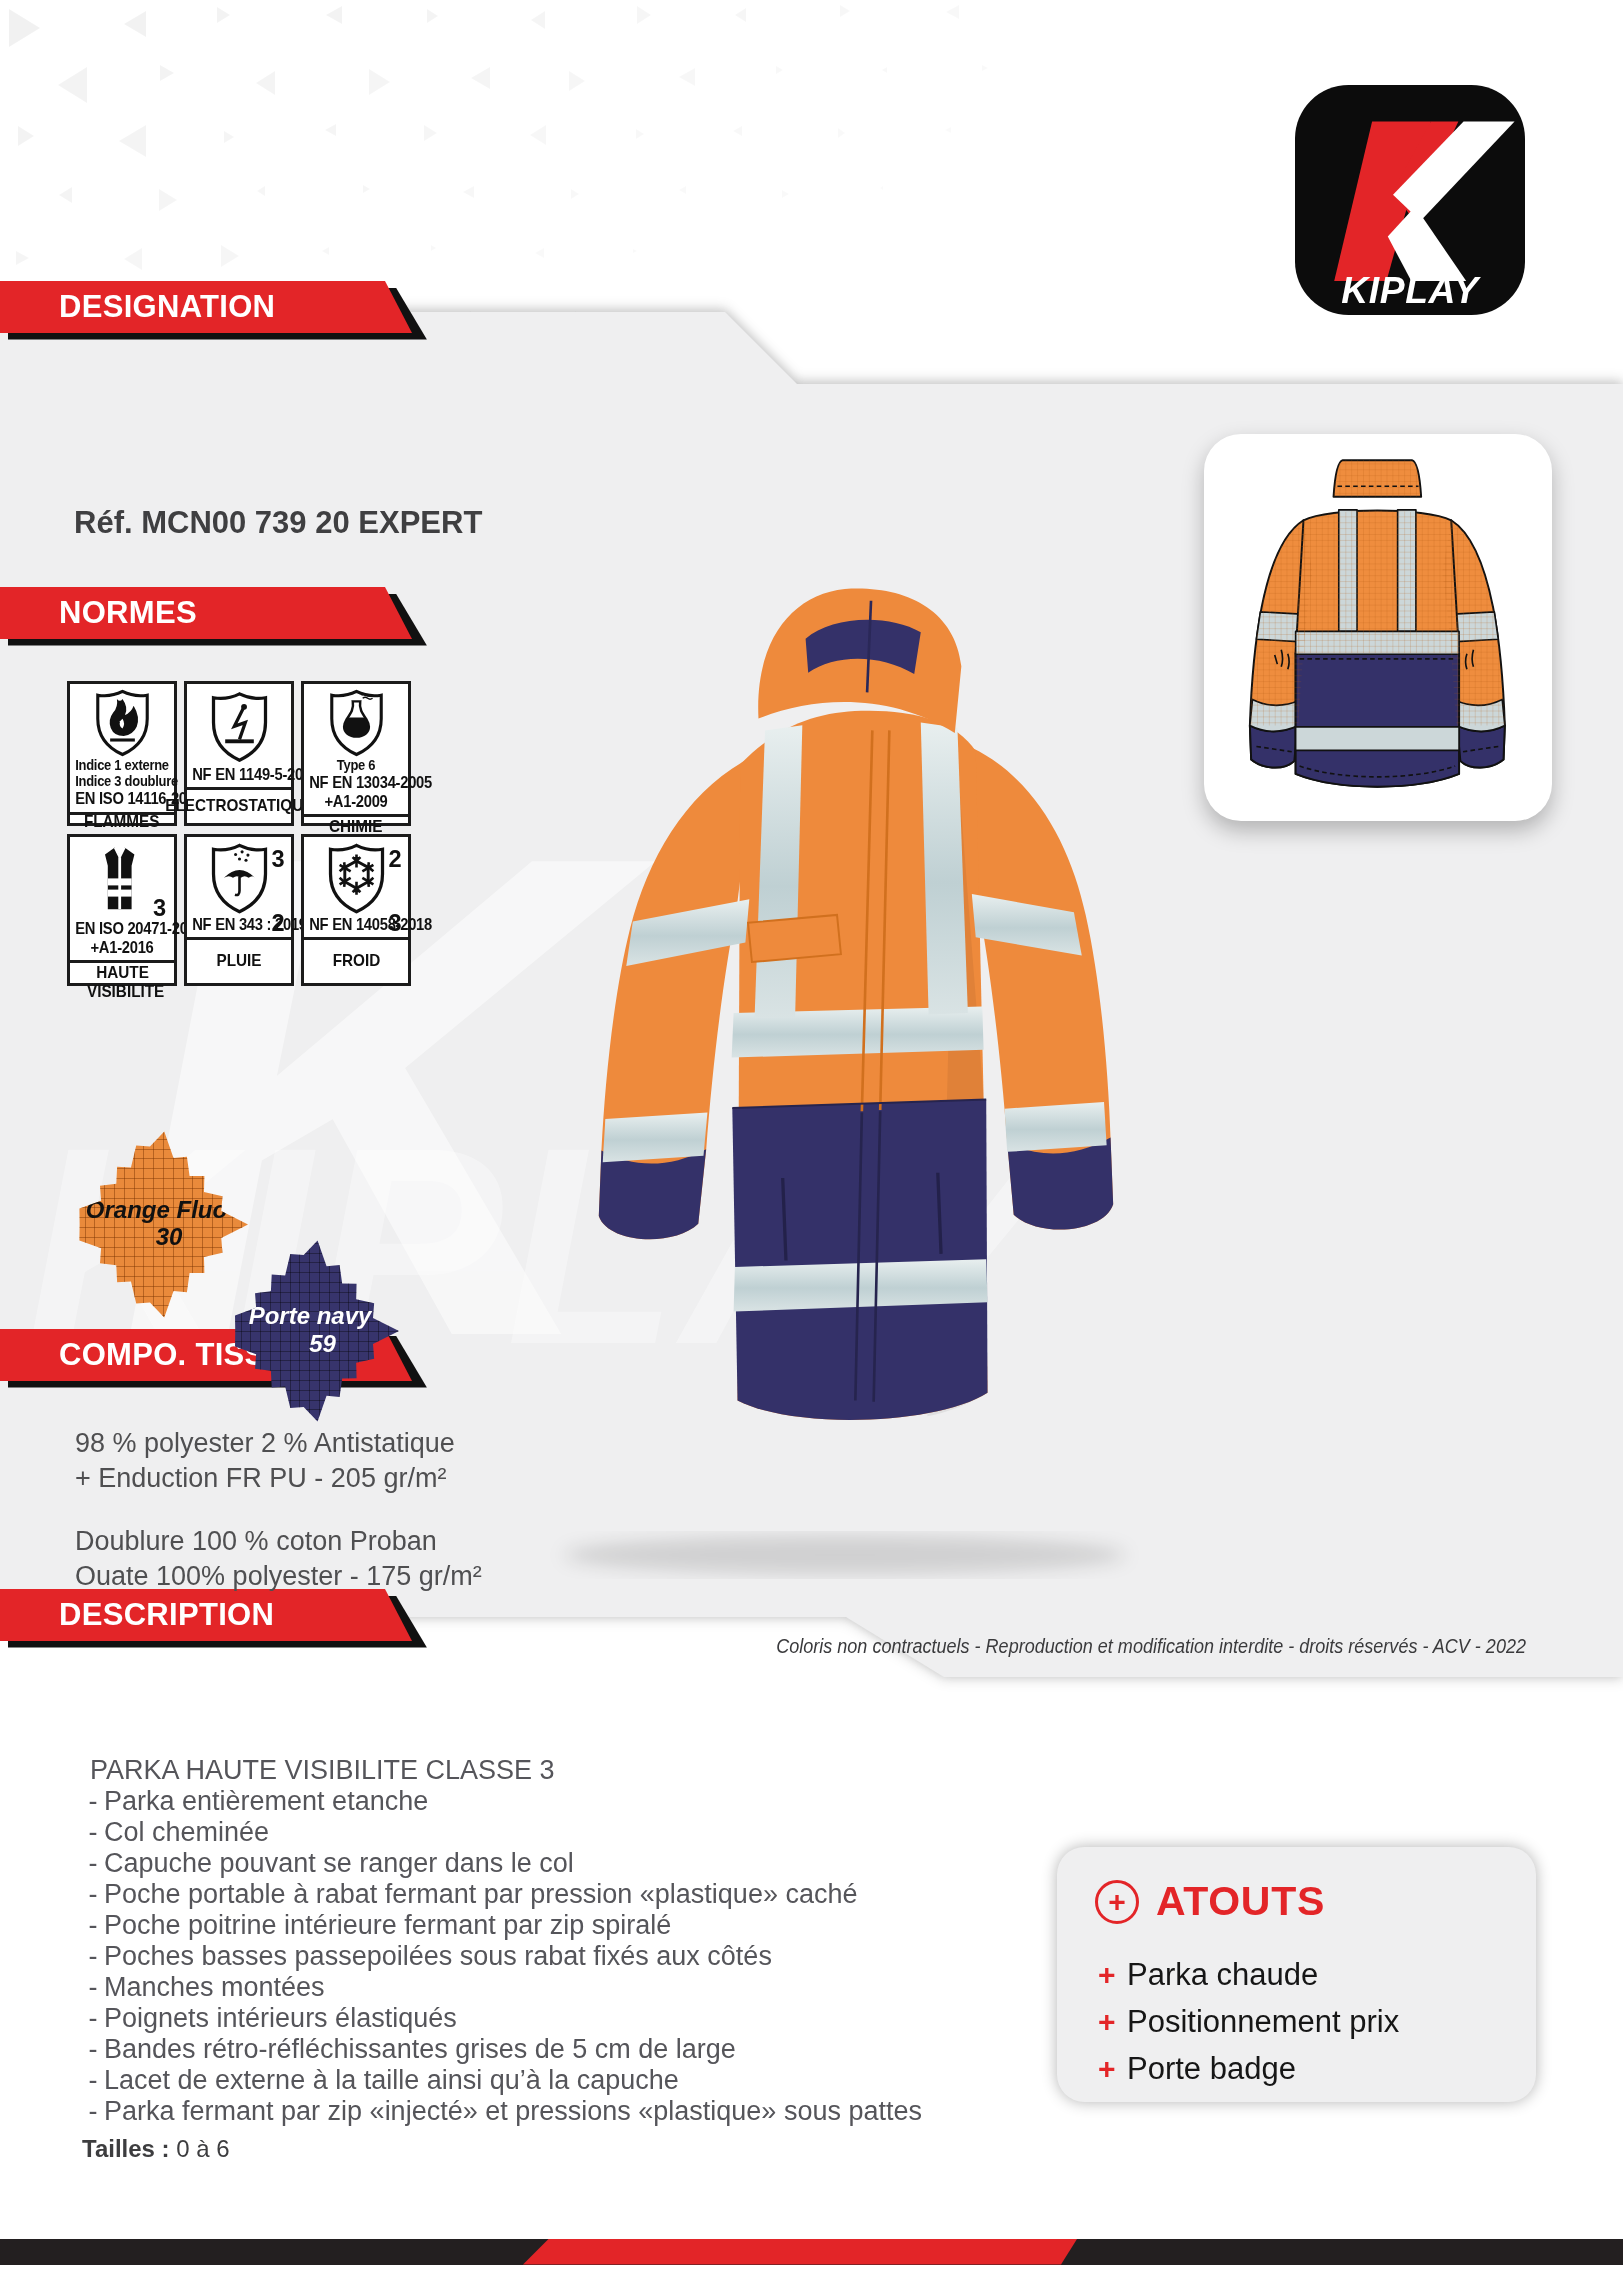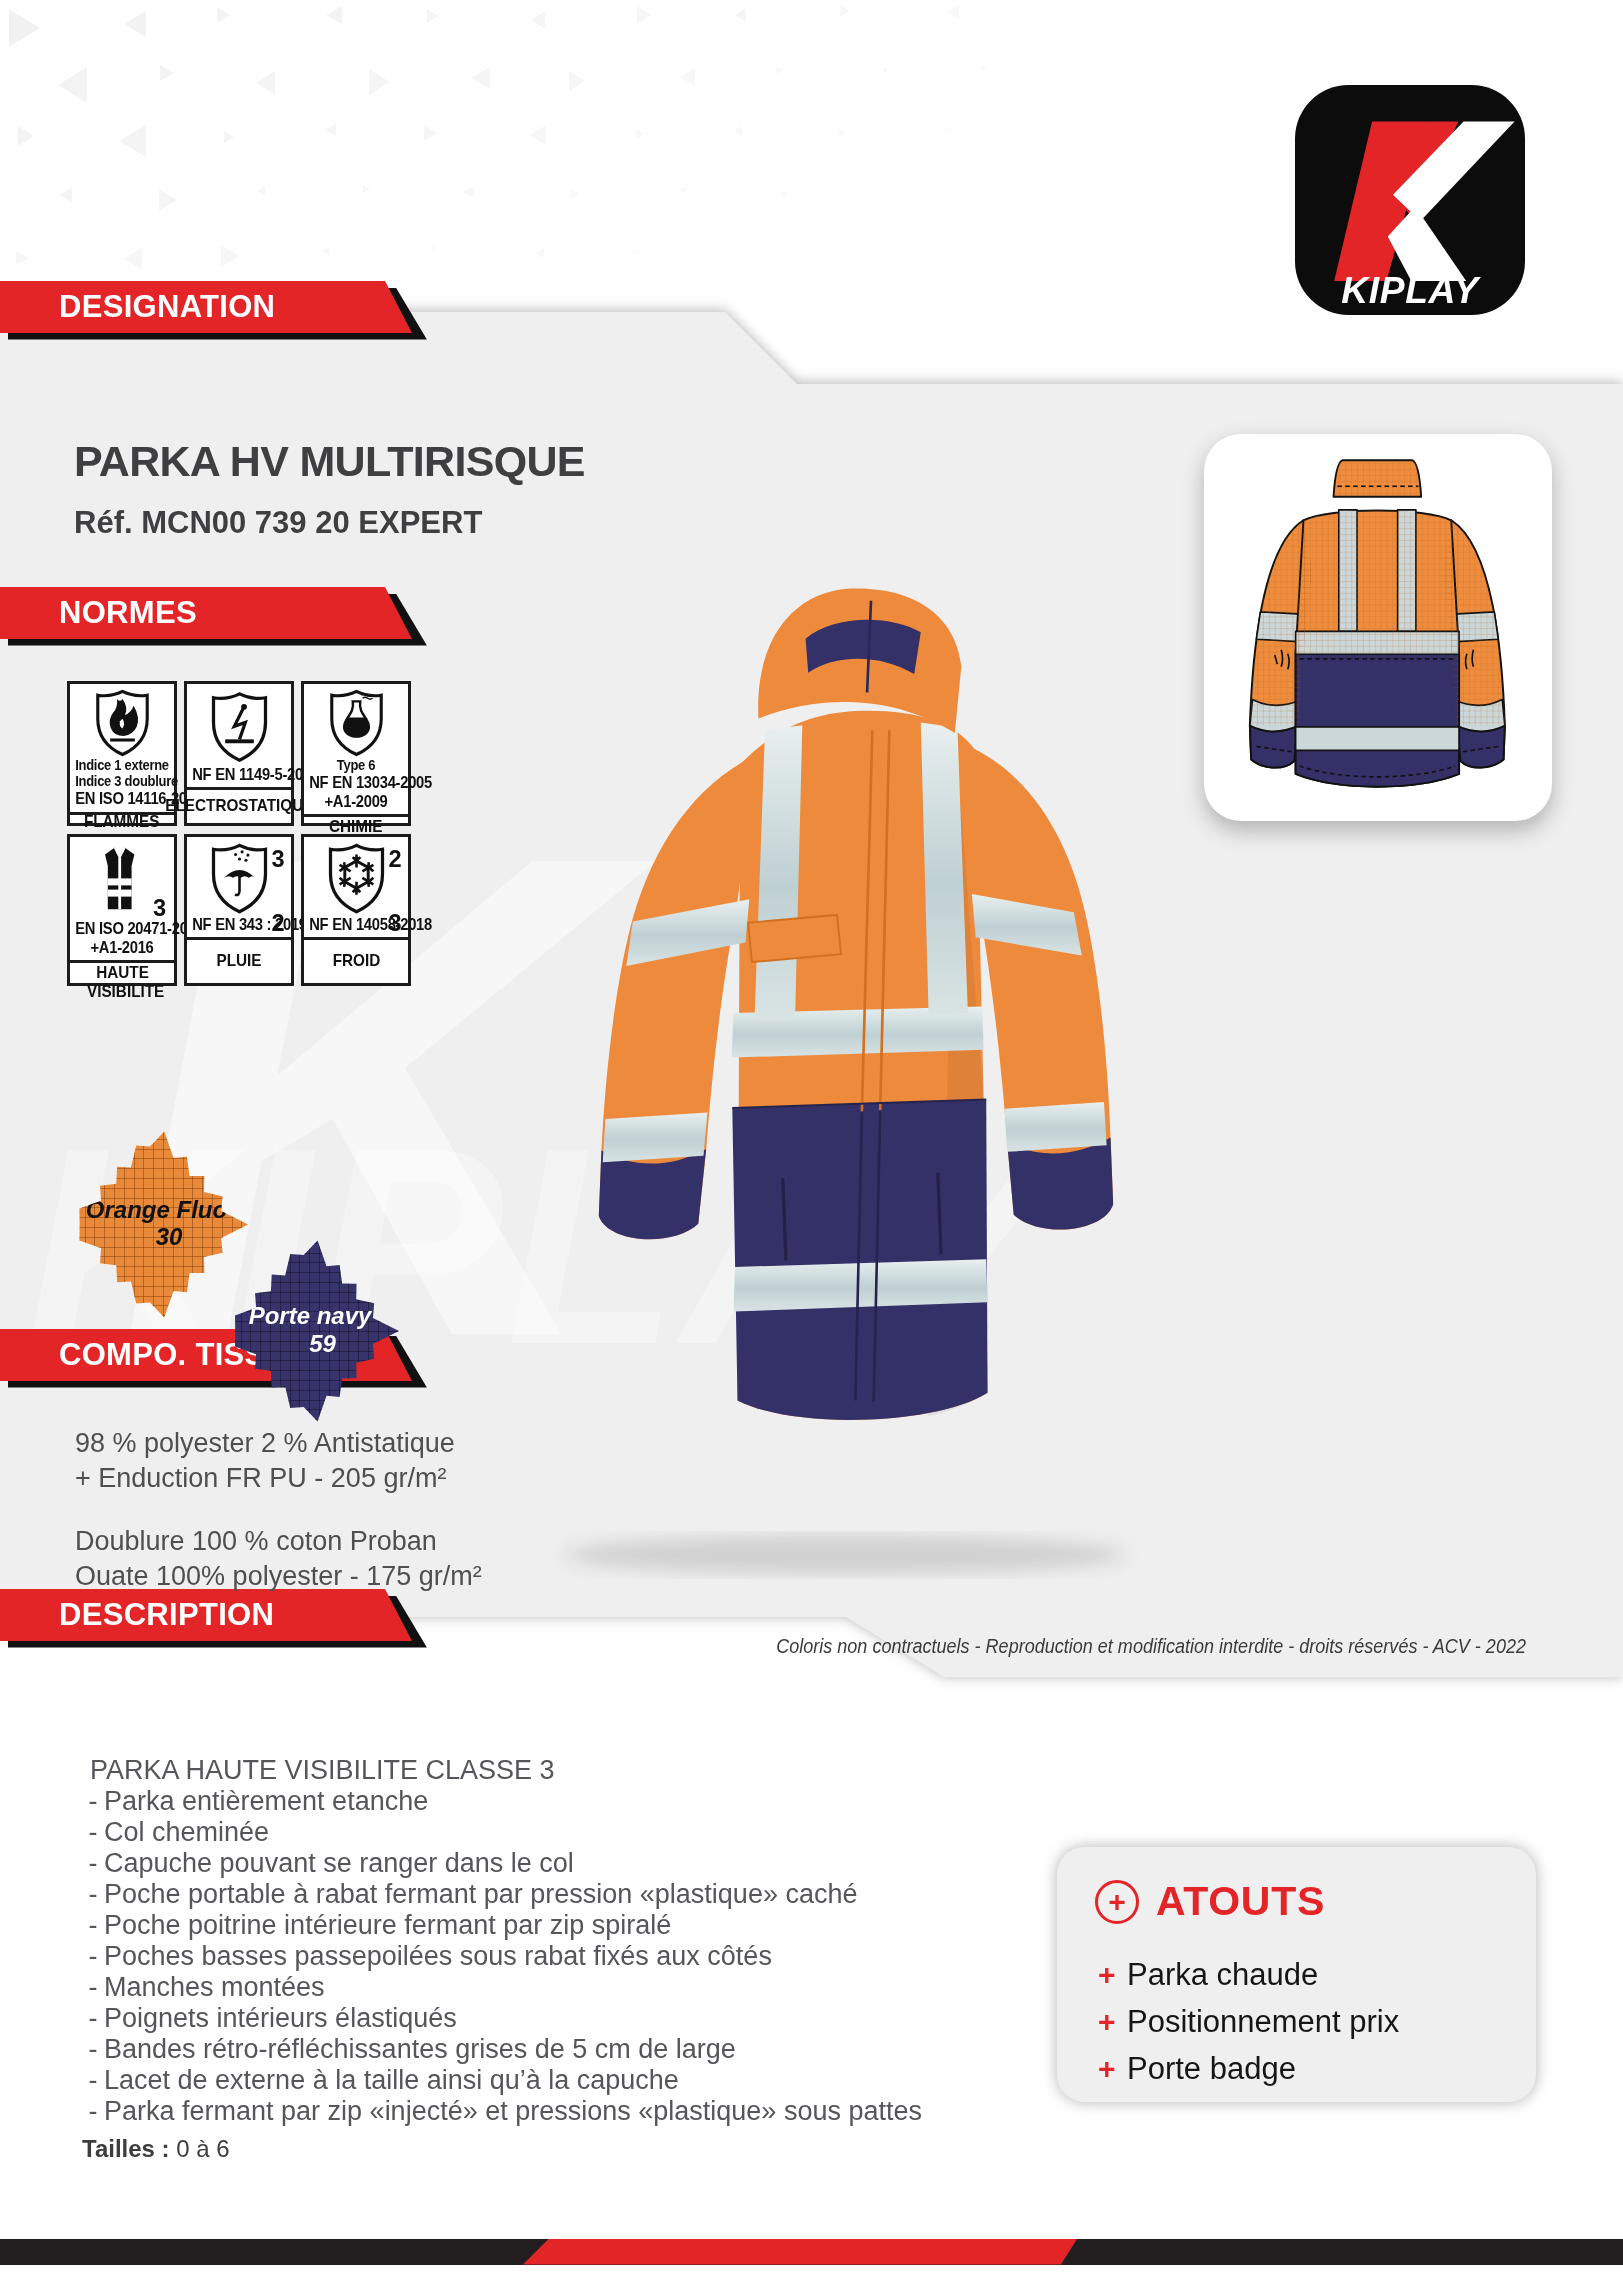--- a/index.html
+++ b/index.html
@@ -201,21 +201,20 @@
     <div class="shadow"></div>
     <div class="face"></div>
     <div class="lbl">COMPO. TISSU</div>
   </div>
   <div class="banner" style="top:1589px">
     <div class="shadow"></div>
     <div class="face"></div>
     <div class="lbl">DESCRIPTION</div>
   </div>
 
-  <div id="product-title">PARKA HV MULTIRISQUE</div>
   <div id="product-ref">Réf. MCN00 739 20 EXPERT</div>
 
   <div id="norm-grid">
 
     <div id="norm-0" class="norm-card" style="left:0;top:0;width:110px;height:145px">
       <div class="norm-top">
         <svg width="63" height="68" viewBox="0 0 100 110">
           <path d="M50 4 C62 10 78 12 90 10 L90 48 C90 78 72 96 50 106 C28 96 10 78 10 48 L10 10 C22 12 38 10 50 4 Z" fill="#fff" stroke="#111" stroke-width="5"></path>
           <path d="M50 16 Q60 30 54 42 Q64 38 68 27 Q79 45 73 61 Q67 74 52 76 Q36 76 31 63 Q26 50 35 38 Q43 29 41 16 Q46 22 50 16 Z" fill="#111"></path>
           <path d="M50 48 Q55 56 50 64 Q44 60 46 52 Z" fill="#fff"></path>

